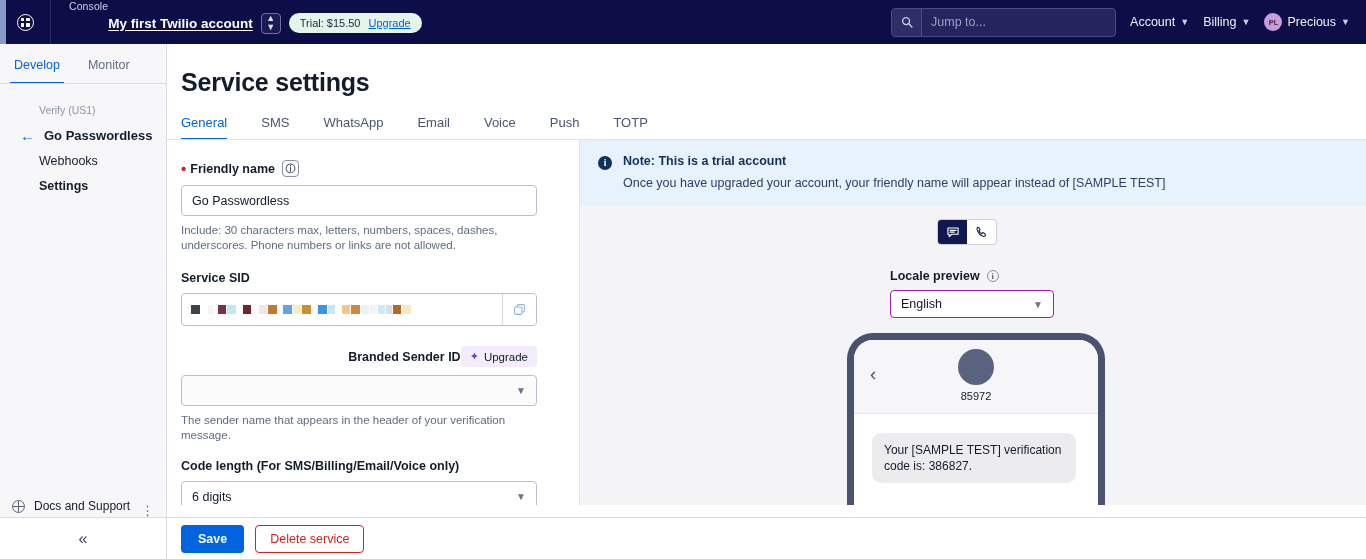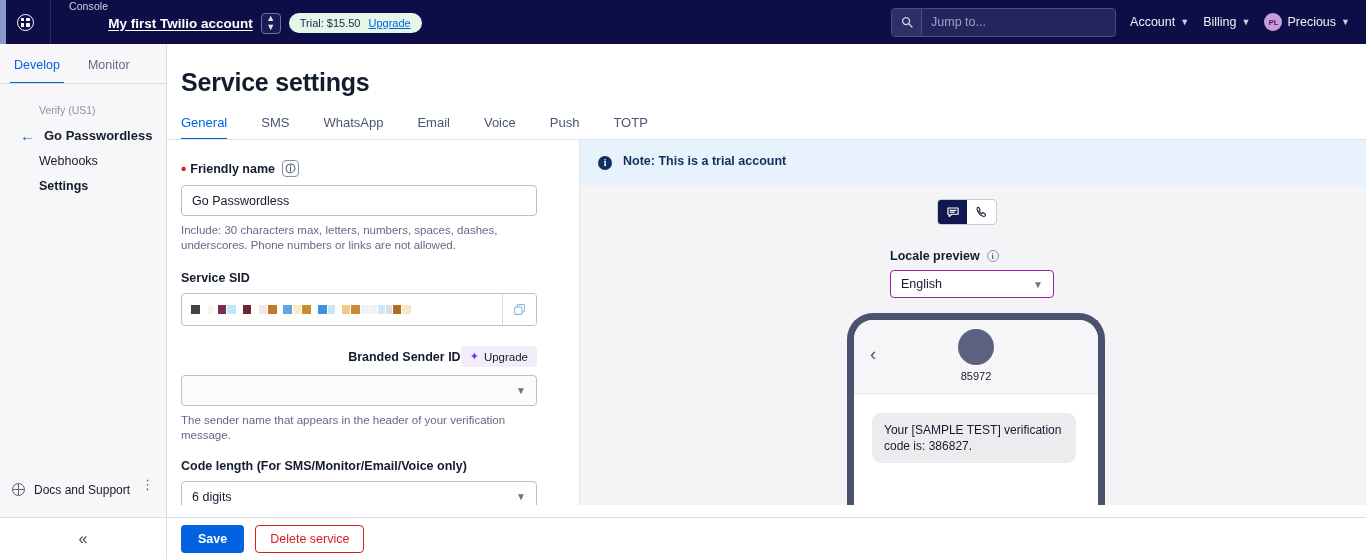--- a/index.html
+++ b/index.html
@@ -93,21 +93,21 @@
   .side-back {
     display: flex; align-items: center; gap: 9px; padding: 12px 0 0 20px; cursor: pointer;
   }
   .side-back-arrow { color: #0263e0; font-size: 15px; line-height: 1; }
   .side-back-text { font-size: 13px; font-weight: bold; color: #121c2d; }
   .side-link { font-size: 12.5px; color: #121c2d; padding: 11px 0 0 39px; cursor: pointer; }
   .side-link.bold { font-weight: bold; }
 
   .side-footer {
     position: absolute; left: 0; bottom: 46px; width: 166px; height: 30px;
-    display: flex; align-items: flex-start; padding: 0 12px; gap: 9px;
+    display: flex; align-items: flex-end; padding: 0 12px; gap: 9px;
   }
   .globe-icon {
     width: 13px; height: 13px; border: 1.2px solid #5c6377; border-radius: 50%; position: relative;
   }
   .globe-icon:before { content:""; position:absolute; left:0; top: 5px; width: 10.6px; height: 1.2px; background:#5c6377; }
   .globe-icon:after { content:""; position:absolute; left: 4.7px; top: 0; width: 1.2px; height: 10.6px; background:#5c6377; }
   .side-footer-text { font-size: 12px; color: #121c2d; }
   .kebab { margin-left: auto; color: #5c6377; font-size: 13px; letter-spacing: 0; line-height: 4px; cursor: pointer; }
 
   
@@ -399,34 +399,35 @@
             <span>Upgrade</span>
           </span>
         </div>
         <div class="select-box empty">
           <span></span>
           <span class="sel-caret">▼</span>
         </div>
         <div class="help-text">The sender name that appears in the header of your verification message.</div>
 
         <div style="height:16px"></div>
-        <div class="field-label">Code length (For SMS/Monitor/Email/Voice only)</div>
+        <div class="field-label">Code length (For SMS/Billing/Email/Voice only)</div>
         <div class="select-box">
           <span>6 digits</span>
           <span class="sel-caret">▼</span>
         </div>
 
         
       </div>
 
       <div class="right-col">
         <div class="note-banner">
           <span class="note-icon">i</span>
           <div>
             <div class="note-title">Note: This is a trial account</div>
+            <div class="note-body">Once you have upgraded your account, your friendly name will appear instead of [SAMPLE TEST]</div>
           </div>
         </div>
 
         <div class="preview-area">
           <div class="toggle-group">
             <div class="toggle-btn active">
               <svg width="14" height="14" viewBox="0 0 16 16" fill="none" stroke="#ffffff" stroke-width="1.3">
                 <path d="M2.2 3.4h11.6v7.2H6.6L3.6 13.2v-2.6H2.2z" stroke-linejoin="round"></path>
                 <line x1="4.6" y1="6.1" x2="11.4" y2="6.1" stroke-linecap="round"></line>
                 <line x1="4.6" y1="8.2" x2="9.4" y2="8.2" stroke-linecap="round"></line>

